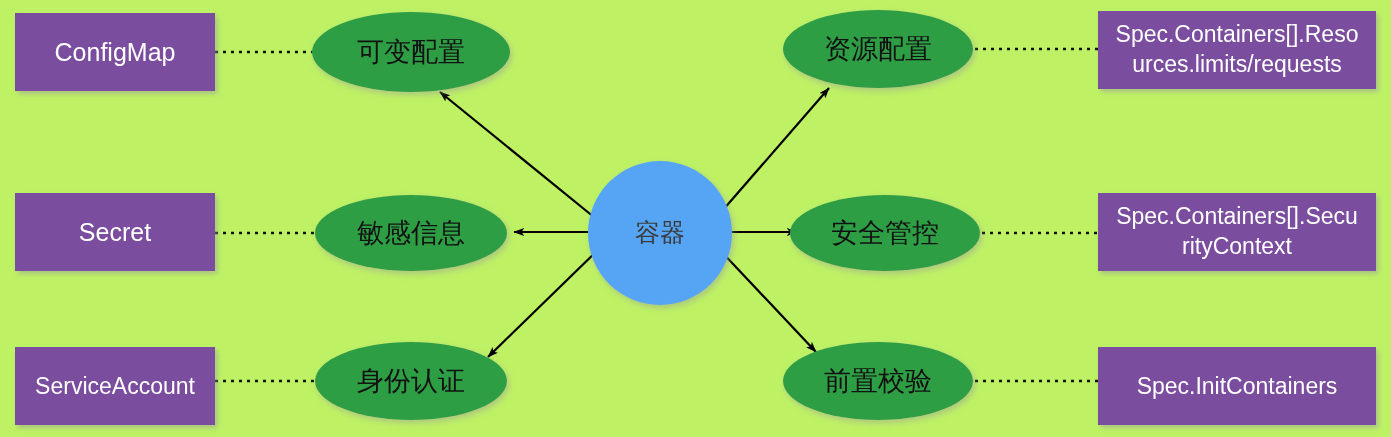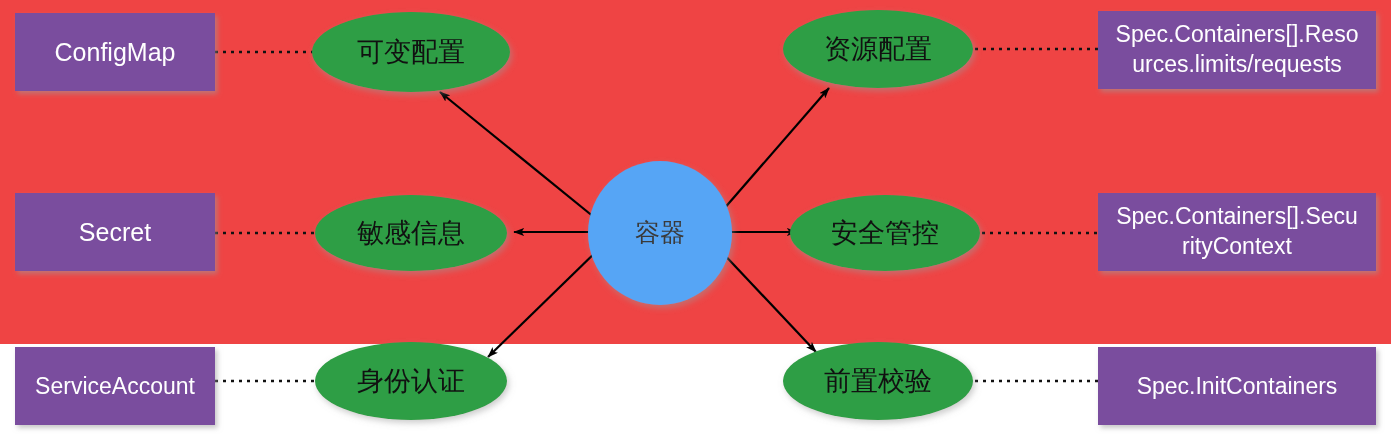--- a/index.html
+++ b/index.html
@@ -10,22 +10,22 @@
   }
   body {
     width: 1391px;
     height: 437px;
     font-family: "Liberation Sans", "DejaVu Sans", sans-serif;
     overflow: hidden;
   }
   #diagram-root {
     position: relative;
     width: 1391px;
-    height: 344px;
-    background: #ef4444;
+    height: 437px;
+    background: #bef264;
   }
   svg#diagram-canvas {
     position: absolute;
     left: 0;
     top: 0;
     width: 1391px;
     height: 437px;
     display: block;
   }
   .node-box-label {

